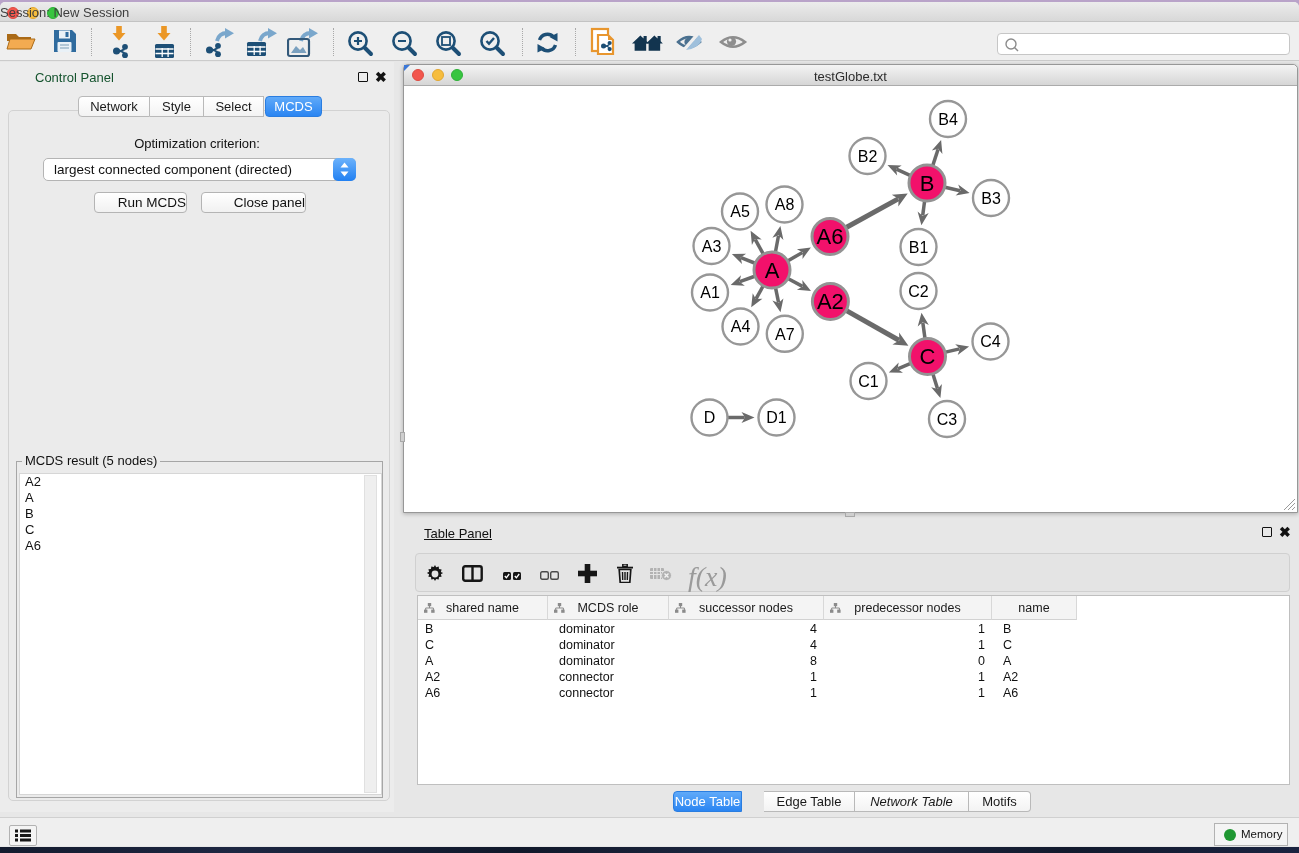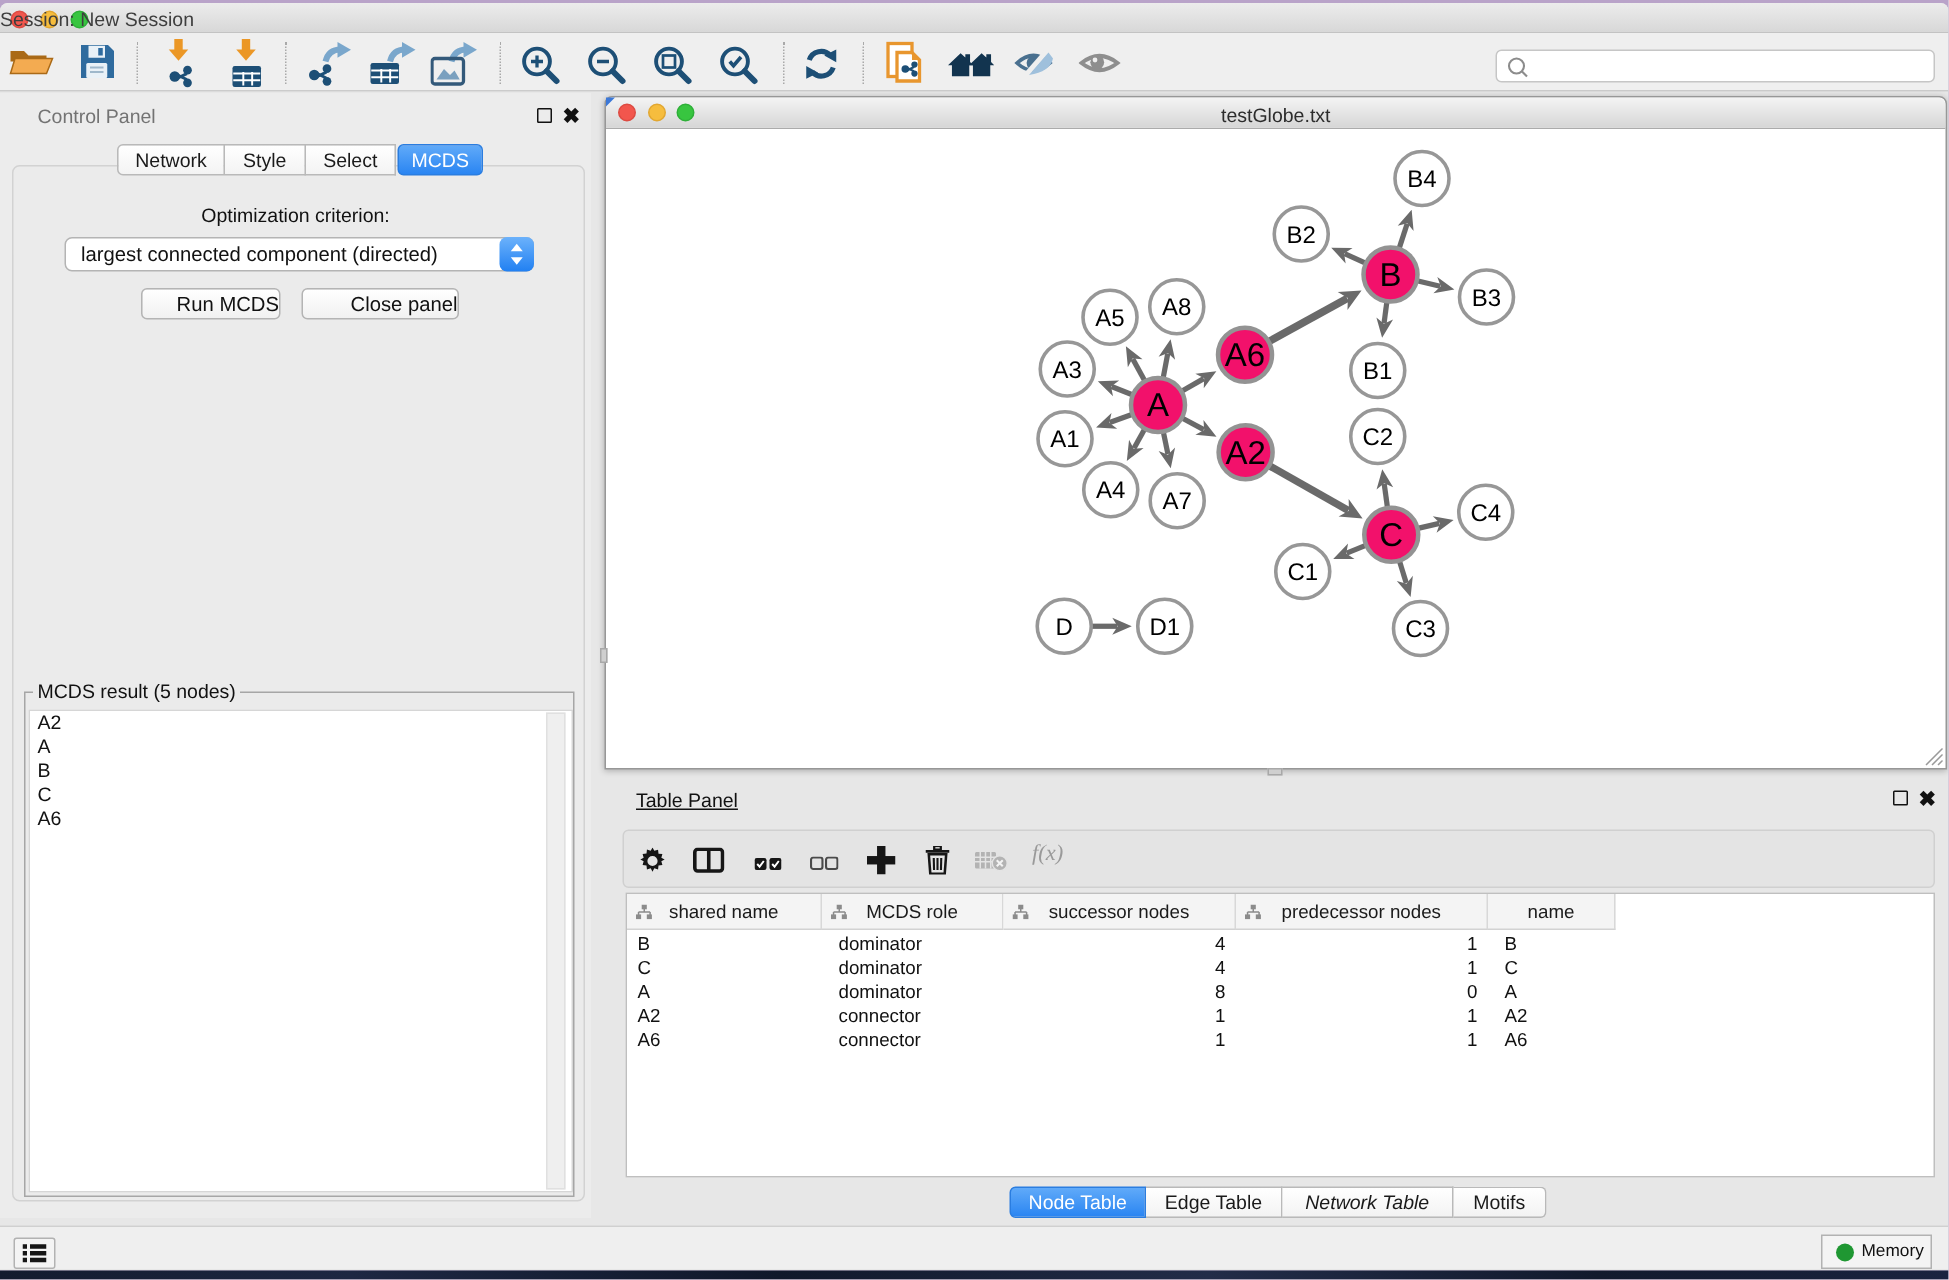--- a/index.html
+++ b/index.html
@@ -15,21 +15,21 @@
 #titlebar .title { position:absolute; width:100%; top:3px; color:#3e3e3e; }
 .tl { position:absolute; width:12px; height:12px; border-radius:50%; top:5px; }
 #toolbar { position:absolute; left:0; top:20px; width:100%; height:39px;
   background:#efefef; border-bottom:1px solid #cbcbcb; }
 .tsep { position:absolute; top:6px; height:28px; border-left:1px dotted #a9a9a9; }
 .ticon { position:absolute; top:4px; }
 #searchbox { position:absolute; left:997px; top:11px; width:293px; height:22px;
   background:#fff; border:1px solid #c6c6c6; border-radius:4px; }
 
 #cp { position:absolute; left:0; top:60px; width:394px; height:750px; background:#ececec; }
-#cp-title { position:absolute; left:25px; top:8px; color:#737373;text-align:right; }
+#cp-title { position:absolute; left:35px; top:8px; color:#14532d;text-align:right; }
 #cp-tabs { position:absolute; left:78px; top:34px; height:21px; }
 .tab { position:absolute; top:0; height:21px; line-height:20px; text-align:center;
   background:linear-gradient(#ffffff,#f3f3f3); border:1px solid #b9b9b9; color:#1a1a1a; }
 .tab.sel { background:linear-gradient(#60aaf9,#2a85f2); color:#fff; border:1px solid #2a7de0; border-radius:4px; }
 #cp-inner { position:absolute; left:8px; top:48px; width:382px; height:691px;
   background:#ebebeb; border:1px solid #d2d2d2; border-radius:5px; }
 #opt-label { position:absolute; left:0; top:74px; width:394px; text-align:center; color:#111; }
 #opt-select { position:absolute; left:43px; top:96px; width:313px; height:23px;
   background:#fff; border:1px solid #b4b4b4; border-radius:5px; }
 #opt-select .txt { position:absolute; left:10px; top:3px; font-size:13.5px; color:#111; }
@@ -416,21 +416,21 @@
                 <line x1="0" y1="8.5" x2="14" y2="8.5"></line>
                 <line x1="3.5" y1="2" x2="3.5" y2="13"></line>
                 <line x1="7" y1="2" x2="7" y2="13"></line>
                 <line x1="10.5" y1="2" x2="10.5" y2="13"></line>
               </g>
               <circle cx="16.5" cy="9.5" r="5" fill="#8a8a8a" stroke="#e4e4e4" stroke-width="1"></circle>
               <path d="M14.5 7.5 l4 4 M18.5 7.5 l-4 4" stroke="#fff" stroke-width="1.4"></path>
             </g>
           </svg></div>
         <div class="abs" style="left:272px;top:7px;">
-          <div style="font-family:'Liberation Serif',serif;font-style:italic;font-size:15px;color:#9a9a9a;">f(x)</div>
+          <div style="font-family:'Liberation Serif',serif;font-style:italic;font-size:28px;color:#9a9a9a;">f(x)</div>
         </div>
       </div>
     <div id="tp-table">
         <div class="hcell" style="left:0px;width:130px;">
           <svg width="11" height="10" style="position:absolute;left:6px;top:7px;">
             <g fill="#8b8b8b">
               <rect x="3.8" y="0" width="3.4" height="3.2"></rect>
               <rect x="0" y="6.6" width="3.4" height="3.2"></rect>
               <rect x="7.2" y="6.6" width="3.4" height="3.2"></rect>
             </g>
@@ -514,21 +514,21 @@
         <div class="cell num" style="left:299px;top:73px;width:100px;">1</div>
         <div class="cell num" style="left:467px;top:73px;width:100px;">1</div>
         <div class="cell" style="left:585px;top:73px;width:70px;">A2</div>
         <div class="cell" style="left:7px;top:89px;width:100px;">A6</div>
         <div class="cell" style="left:141px;top:89px;width:100px;">connector</div>
         <div class="cell num" style="left:299px;top:89px;width:100px;">1</div>
         <div class="cell num" style="left:467px;top:89px;width:100px;">1</div>
         <div class="cell" style="left:585px;top:89px;width:70px;">A6</div>
       </div>
     <div id="tp-tabs">
-      <div class="tab sel" style="left:0;width:91px;border-radius:4px 0 0 4px;">Node Table</div>
+      <div class="tab sel" style="left:0;width:69px;border-radius:4px 0 0 4px;">Node Table</div>
       <div class="tab" style="left:91px;width:91px;border-left:none;">Edge Table</div>
       <div class="tab" style="left:182px;width:114px;border-left:none;font-style:italic;">Network Table</div>
       <div class="tab" style="left:296px;width:62px;border-left:none;border-radius:0 4px 4px 0;">Motifs</div>
     </div>
   </div>
   <div class="abs" style="left:400px;top:430px;width:5px;height:10px;background:#cfcfcf;border:1px solid #a8a8a8;"></div>
     <div class="abs" style="left:845px;top:510px;width:10px;height:5px;background:#cfcfcf;border:1px solid #a8a8a8;"></div>
     <div id="statusbar">
     <div id="sb-btn">
         <svg width="16" height="13" style="position:absolute;left:5px;top:3px;">

